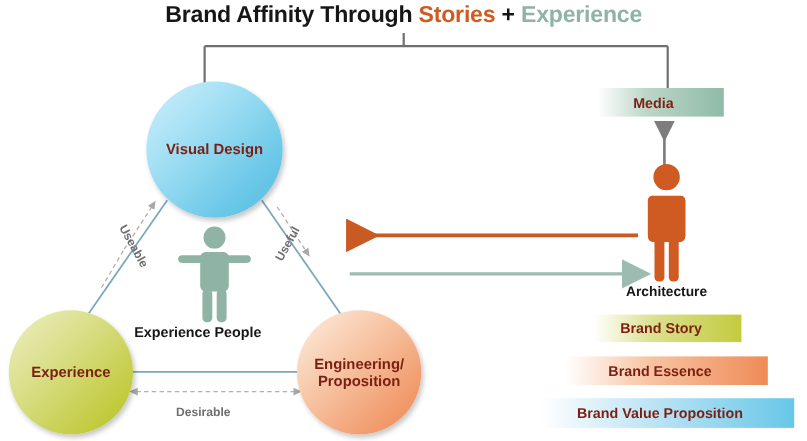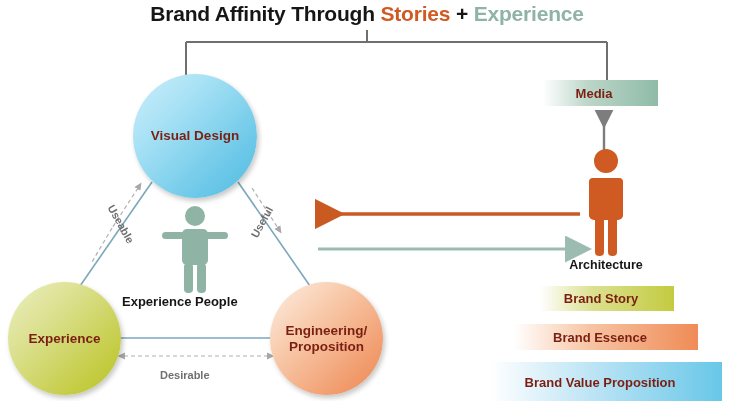--- a/index.html
+++ b/index.html
@@ -88,21 +88,21 @@
   }
   #bar-story{
     left:528px;top:286px;width:146px;height:25px;
     background:linear-gradient(to right,#ffffff 0%,#ffffff 8%,#dbe08e 45%,#c3cb40 100%);
   }
   #bar-essence{
     left:502px;top:324px;width:196px;height:26px;
     background:linear-gradient(to right,#ffffff 0%,#ffffff 6%,#f7c4a3 45%,#ef8b56 100%);
   }
   #bar-value{
-    left:478px;top:362px;width:244px;height:40px;
+    left:478px;top:362px;width:244px;height:27px;
     background:linear-gradient(to right,#ffffff 0%,#ffffff 5%,#bfe5f5 45%,#68c7e8 100%);
   }
 </style>
 </head>
 <body>
 
 <div id="stage">
 
   <div id="title">
     <span>Brand Affinity Through </span><span class="stories">Stories</span><span class="plus"> + </span><span class="experience">Experience</span>

